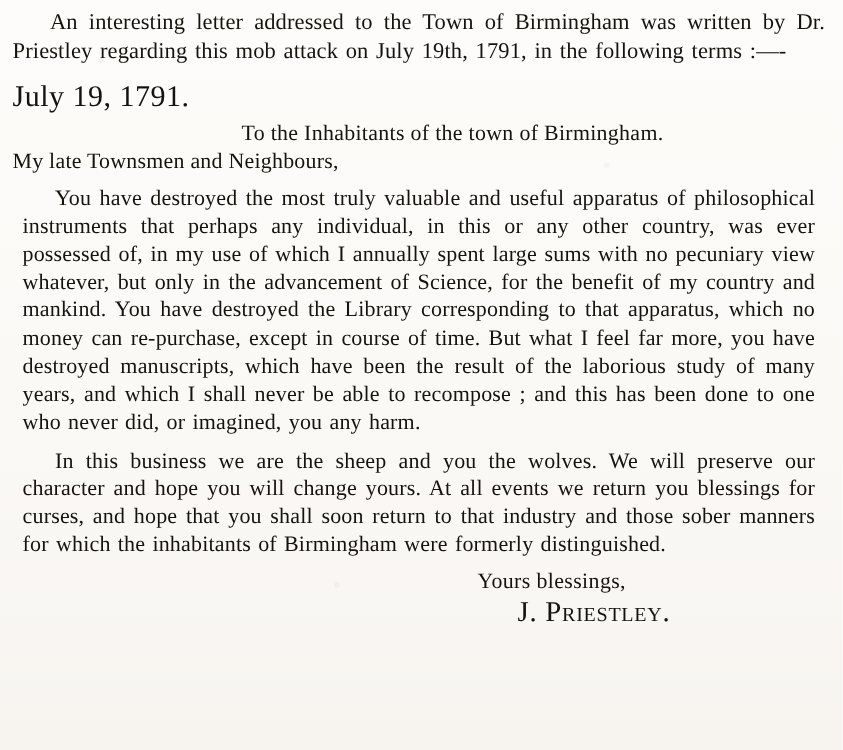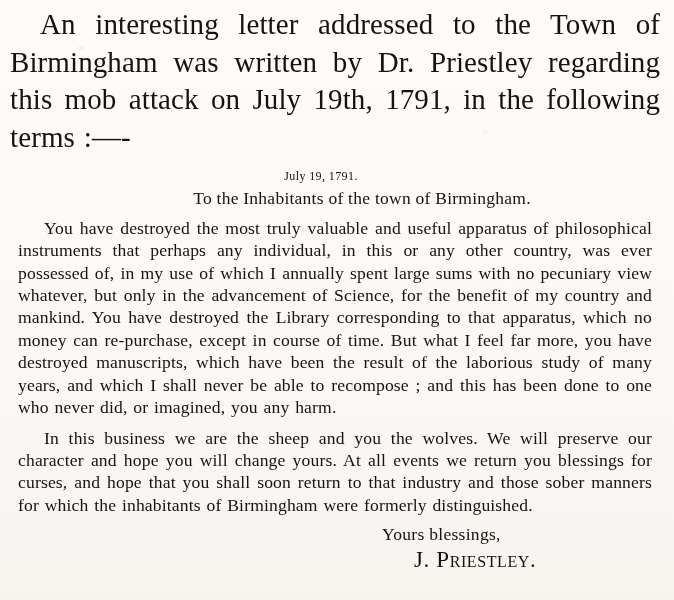--- a/index.html
+++ b/index.html
@@ -20,35 +20,35 @@
     height: 600px;
     box-sizing: border-box;
     padding: 6px 14px 0 10px;
     background:
       radial-gradient(circle at 12% 8%, rgba(0,0,0,0.035) 0 2px, transparent 3px),
       radial-gradient(circle at 72% 22%, rgba(0,0,0,0.03) 0 1.5px, transparent 3px),
       radial-gradient(circle at 40% 78%, rgba(0,0,0,0.03) 0 1.5px, transparent 3px),
       linear-gradient(180deg, #fdfcfa 0%, #fbf9f6 55%, #f7f4f0 100%);
   }
   .intro {
-    font-size: 29px;
+    font-size: 18px;
     line-height: 1.30;
     letter-spacing: 0.1px;
     text-align: justify;
     text-align-last: left;
     margin: 0 0 12px 0;
     word-spacing: 1.5px;
   }
   .intro .indent {
     display: inline-block;
     width: 30px;
   }
   .datum {
-    font-size: 12px;
-    text-align: center;
+    font-size: 24px;
+    text-align: left;
     padding-right: 28px;
     margin: 10px 0 4px 0;
     letter-spacing: 0.4px;
   }
   .salutation-center {
     font-size: 17.5px;
     margin: 0 0 1px 0;
     padding-left: 54px;
     letter-spacing: 0.25px;
     text-align: center;
@@ -91,20 +91,21 @@
 <body>
 
 <div class="page">
 
   <p class="intro"><span class="indent"></span><span>An interesting letter addressed to the Town of Birmingham was written by Dr. Priestley regarding this mob attack on July 19th, 1791, in the following terms :—-</span></p>
 
   <p class="datum">July 19, 1791.</p>
 
   <p class="salutation-center">To the Inhabitants of the town of Birmingham.</p>
 
+  <p class="salutation-left">My late Townsmen and Neighbours,</p>
 
   <p class="body-par"><span class="indent"></span><span>You have destroyed the most truly valuable and useful apparatus of philosophical instruments that perhaps any individual, in this or any other country, was ever possessed of, in my use of which I annually spent large sums with no pecuniary view whatever, but only in the advancement of Science, for the benefit of my country and mankind.  You have destroyed the Library corresponding to that apparatus, which no money can re-purchase, except in course of time.  But what I feel far more, you have destroyed manuscripts, which have been the result of the laborious study of many years, and which I shall never be able to recompose ; and this has been done to one who never did, or imagined, you any harm.</span></p>
 
   <p class="body-par"><span class="indent"></span><span>In this business we are the sheep and you the wolves.  We will preserve our character and hope you will change yours.  At all events we return you blessings for curses, and hope that you shall soon return to that industry and those sober manners for which the inhabitants of Birmingham were formerly distinguished.</span></p>
 
   <p class="signoff">Yours blessings,</p>
 
   <p class="signer smallcaps">J. Priestley.</p>
 
 </div>

